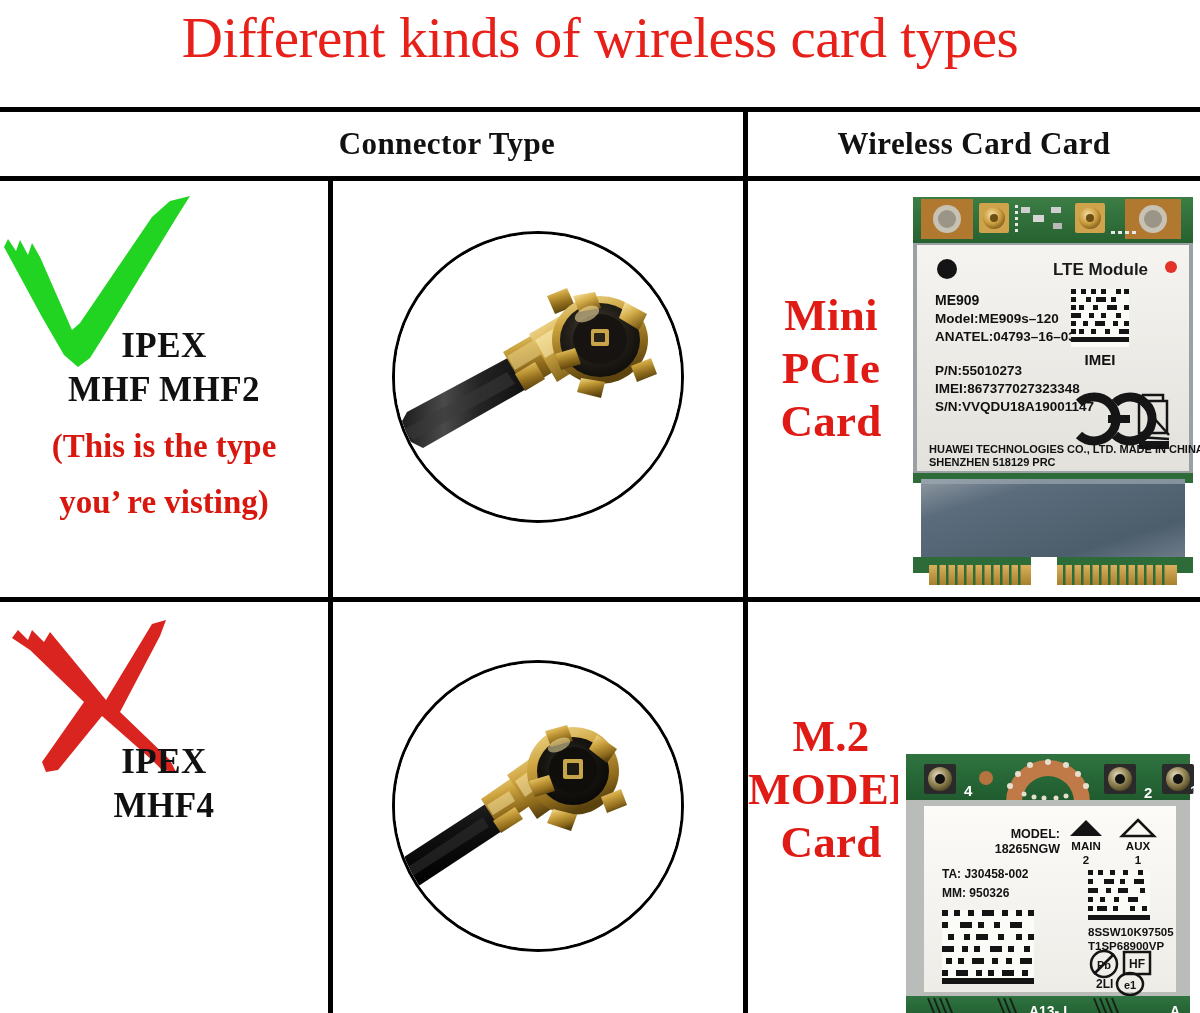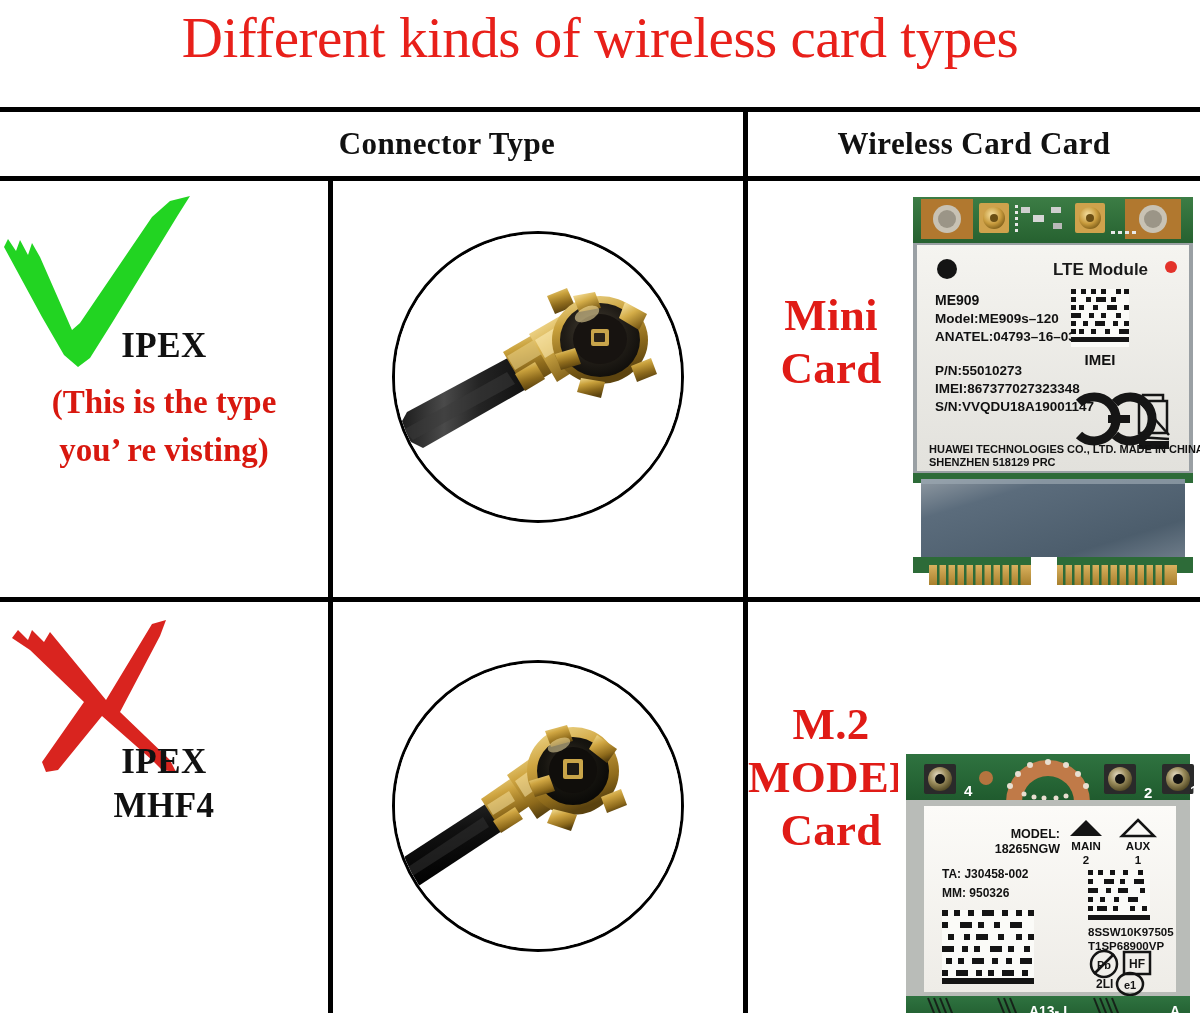--- a/index.html
+++ b/index.html
@@ -165,21 +165,21 @@
     width: 166px;
     text-align: center;
     font-family: "Liberation Serif", "DejaVu Serif", serif;
     font-weight: 700;
     color: #e01b16;
     font-size: 45px;
     line-height: 1.18;
     letter-spacing: 0.3px;
   }
   .card-label.l1 { top: 108px; }
-  .card-label.l2 { top: 96px; }
+  .card-label.l2 { top: 108px; }
   .card-label span { display: block; white-space: nowrap; }
 
   
   .card-photo {
     position: absolute;
   }
   .card-photo.minipcie { left: 155px; top: 8px;  width: 300px; height: 405px; }
   .card-photo.m2ngff   { left: 150px; top: 148px; width: 300px; height: 295px; }
   .card-photo svg { display: block; width: 100%; height: 100%; }
 </style>
@@ -207,22 +207,23 @@
         <svg viewBox="0 0 230 175" xmlns="http://www.w3.org/2000/svg">
           <path d="M2 52 L6 44 L14 56 L18 45 L26 60 L30 48 L38 62
                    L70 135 L78 128
                    L150 22 L168 6 L188 1 L176 20
                    L110 128 L88 163 L76 172 L62 160 L40 122 Z" fill="#22d422"></path>
         </svg>
       </div>
 
       <div class="label-stack r1">
         <div class="ipex-line">IPEX</div>
+        <div class="ipex-line">MHF MHF2</div>
         <div class="note-line">(This is the type</div>
-        <div class="note-line" style="margin-top:8px">you’ re visting)</div>
+        <div class="note-line" style="margin-top:16px">you’ re visting)</div>
       </div>
     </div>
 
     <div class="cell-photo">
       <div class="photo-circle c1">
         <svg viewBox="0 0 286 286" xmlns="http://www.w3.org/2000/svg">
           <defs>
             <linearGradient id="cableG" x1="0" y1="0" x2="1" y2="0">
               <stop offset="0" stop-color="#151515"></stop>
               <stop offset="0.35" stop-color="#4a4a4a"></stop>
@@ -275,20 +276,21 @@
 
           <ellipse cx="192" cy="80" rx="13" ry="7" fill="#ffe9a8" opacity="0.55" transform="rotate(-25 192 80)"></ellipse>
         </svg>
       </div>
     </div>
 
     <div class="cell-card">
 
       <div class="card-label l1">
         <span>Mini</span>
+        <span>PCIe</span>
         <span>Card</span>
       </div>
 
       <div class="card-photo minipcie">
         <svg viewBox="0 0 300 405" xmlns="http://www.w3.org/2000/svg">
           <defs>
             <linearGradient id="pcbG" x1="0" y1="0" x2="0" y2="1">
               <stop offset="0" stop-color="#3c7d45"></stop>
               <stop offset="1" stop-color="#25602f"></stop>
             </linearGradient>

